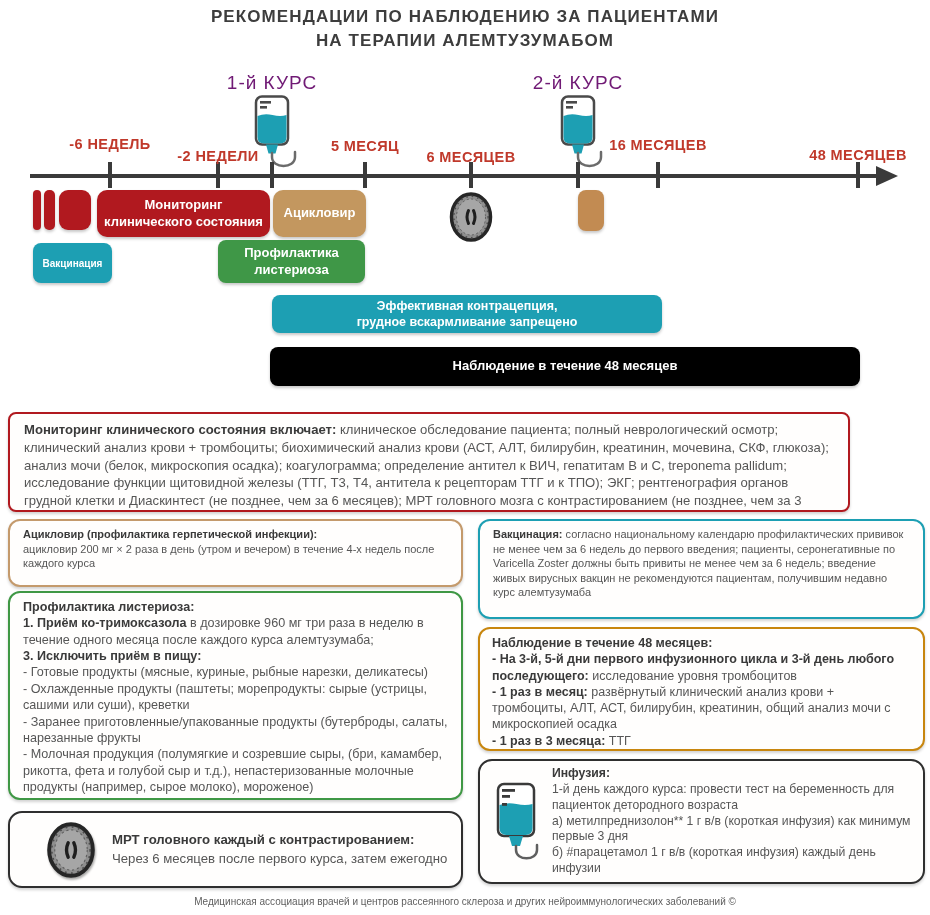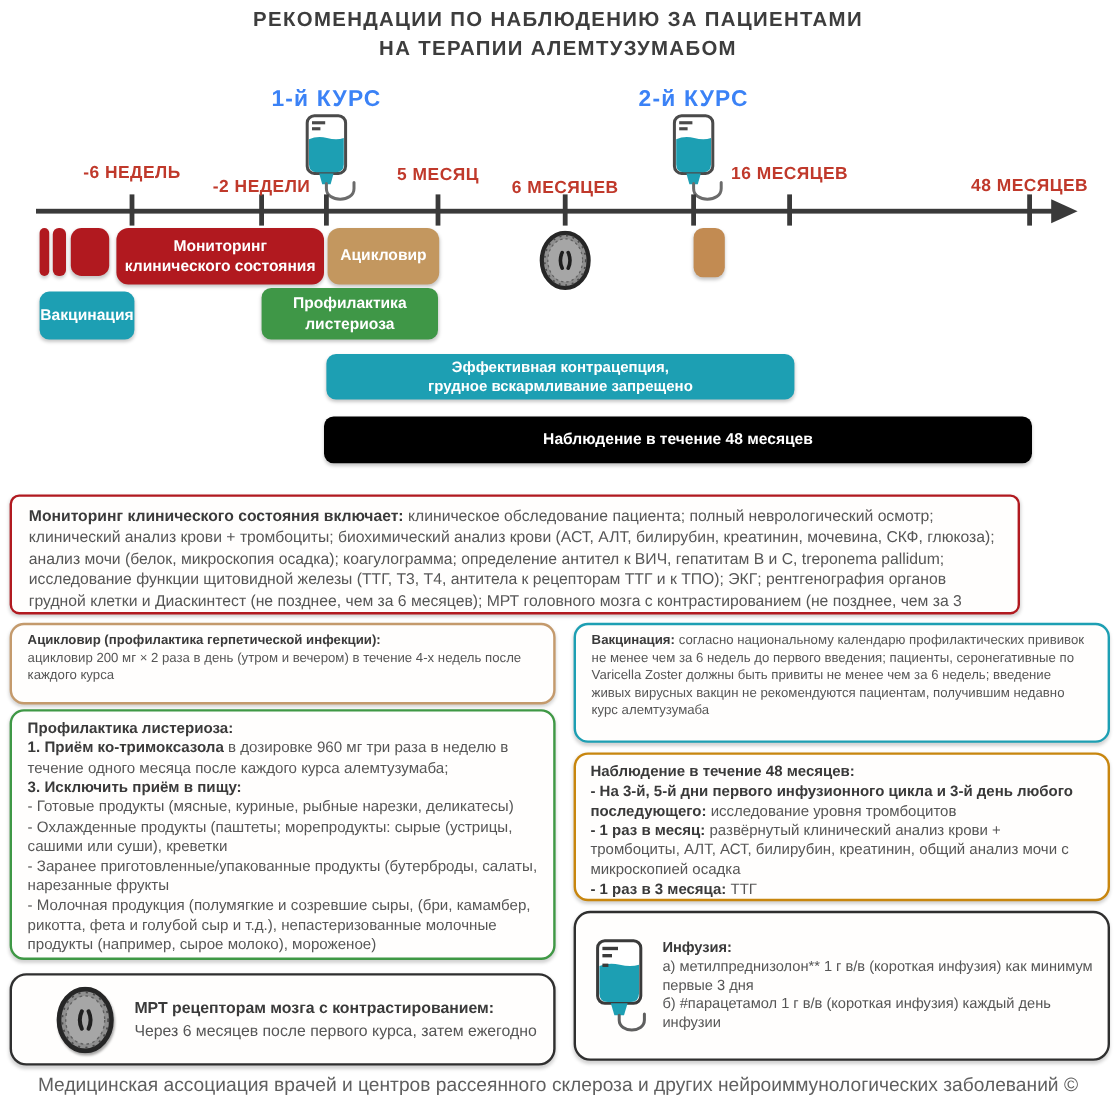--- a/index.html
+++ b/index.html
@@ -3,21 +3,21 @@
 <meta charset="utf-8">
 <style>
   html,body{margin:0;padding:0;background:#ffffff;}
   #canvas{position:relative;width:930px;height:915px;background:#ffffff;
           font-family:"Liberation Sans",sans-serif;overflow:hidden;}
 
   
   .title{position:absolute;left:0;width:930px;text-align:center;
          font-weight:bold;font-size:17px;letter-spacing:1.1px;color:#3d3d3d;}
   .course-label{position:absolute;transform:translateX(-50%);white-space:nowrap;
-         font-weight:bold;font-size:19px;letter-spacing:1px;color:#3b82f6;}
+         font-weight:normal;font-size:19px;letter-spacing:1px;color:#701a75;}
 
   
   .axis{position:absolute;left:30px;top:174px;width:852px;height:3.5px;background:#3a3a3a;}
   .arrowhead{position:absolute;left:876px;top:166px;width:0;height:0;
          border-top:10px solid transparent;border-bottom:10px solid transparent;
          border-left:22px solid #3a3a3a;}
   .tick{position:absolute;top:162px;width:4px;height:26px;background:#3a3a3a;}
   .tlabel{position:absolute;transform:translateX(-50%);white-space:nowrap;
          font-weight:bold;font-size:14.5px;letter-spacing:.4px;color:#c0392b;}
 
@@ -31,21 +31,21 @@
   
   .infobox{position:absolute;background:#fffefd;border-radius:10px;
        box-sizing:border-box;padding:6px 13px;overflow:hidden;
        font-size:11px;line-height:1.32;color:#565656;
        box-shadow:0 2px 3px rgba(0,0,0,.18);}
   .infobox b{color:#3a3a3a;}
   .infobox p{margin:0;}
 
   .icon-abs{position:absolute;}
   .footer{position:absolute;left:0;top:896px;width:930px;text-align:center;
-       font-size:16px;color:#5f5f5f;}
+       font-size:10px;color:#5f5f5f;}
 </style>
 </head>
 <body>
 
 <div id="canvas">
 
   <div class="title" style="top:7px">РЕКОМЕНДАЦИИ ПО НАБЛЮДЕНИЮ ЗА ПАЦИЕНТАМИ</div>
   <div class="title" style="top:31px">НА ТЕРАПИИ АЛЕМТУЗУМАБОМ</div>
 
   <div class="course-label" style="left:272px;top:72px">1-й КУРС</div>
@@ -101,21 +101,21 @@
   <svg class="icon-abs" style="left:449px;top:192px" width="44" height="50" viewBox="0 0 44 50">
     <ellipse cx="22" cy="25" rx="19.5" ry="23" fill="#8f8f8f" stroke="#262626" stroke-width="3.5"></ellipse>
     <ellipse cx="22" cy="25" rx="14.5" ry="18" fill="#a6a6a6" stroke="#5f5f5f" stroke-width="1" stroke-dasharray="2 2.5"></ellipse>
     <path d="M19.5 18.5 q-3 6.5 0 13" stroke="#1e1e1e" stroke-width="3" fill="none" stroke-linecap="round"></path>
     <path d="M24.5 18.5 q3 6.5 0 13" stroke="#1e1e1e" stroke-width="3" fill="none" stroke-linecap="round"></path>
     <ellipse cx="22" cy="25" rx="17.2" ry="20.7" fill="none" stroke="#4c4c4c" stroke-width="1.6" stroke-dasharray="1.6 4"></ellipse>
   </svg>
 
   <div class="pill" style="left:578px;top:190px;width:26px;height:41px;border-radius:8px;background:#c28b52"></div>
 
-  <div class="bar" style="left:33px;top:243px;width:79px;height:40px;border-radius:8px;background:#1d9fb3;font-size:13px">
+  <div class="bar" style="left:33px;top:243px;width:79px;height:40px;border-radius:8px;background:#1d9fb3;font-size:10px">
     <div>Вакцинация</div>
   </div>
   <div class="bar" style="left:218px;top:240px;width:147px;height:43px;border-radius:8px;background:#3f9747">
     <div>Профилактика</div>
     <div>листериоза</div>
   </div>
   <div class="bar" style="left:272px;top:295px;width:390px;height:38px;border-radius:8px;background:#1d9fb3;font-size:12.5px">
     <div>Эффективная контрацепция,</div>
     <div>грудное вскармливание запрещено</div>
   </div>
@@ -158,34 +158,35 @@
       <rect x="8" y="2" width="36" height="52" rx="6" fill="#ffffff" stroke="#3a3a3a" stroke-width="2.5"></rect>
       <path d="M9.5 23 q8 -3 17 -1 q9 2 16 0 v24 q0 7 -7 7 h-19 q-7 0 -7 -7 z" fill="#1d9fb3"></path>
       <rect x="12" y="7" width="13" height="2.8" fill="#3a3a3a"></rect>
       <rect x="12" y="13" width="8" height="2.8" fill="#3a3a3a"></rect>
       <rect x="12" y="21" width="5" height="2.8" fill="#3a3a3a"></rect>
       <path d="M19 54 h14 l-3 10 h-8 z" fill="#1d9fb3"></path>
       <path d="M26 64 v4 c0 11 21 11 21 0 v-5" fill="none" stroke="#5f5f5f" stroke-width="2.5" stroke-linecap="round"></path>
     </svg>
     <div>
       <p><b>Инфузия:</b></p>
+      <p>1-й день каждого курса: провести тест на беременность для пациенток детородного возраста</p>
       <p>а) метилпреднизолон** 1 г в/в (короткая инфузия) как минимум первые 3 дня</p>
       <p>б) #парацетамол 1 г в/в (короткая инфузия) каждый день инфузии</p>
     </div>
   </div>
 
   <div class="infobox" style="left:8px;top:811px;width:455px;height:77px;border:2.5px solid #2f2f2f;border-radius:14px;display:flex;align-items:center;gap:16px;padding:6px 13px 6px 36px;font-size:13.2px;line-height:1.4">
     <svg width="50" height="56" viewBox="0 0 44 50" style="flex:0 0 auto;filter:drop-shadow(1px 2px 1px rgba(0,0,0,.35))">
       <ellipse cx="22" cy="25" rx="19.5" ry="23" fill="#8f8f8f" stroke="#262626" stroke-width="3.5"></ellipse>
       <ellipse cx="22" cy="25" rx="14.5" ry="18" fill="#a6a6a6" stroke="#5f5f5f" stroke-width="1" stroke-dasharray="2 2.5"></ellipse>
       <path d="M19.5 18.5 q-3 6.5 0 13" stroke="#1e1e1e" stroke-width="3" fill="none" stroke-linecap="round"></path>
       <path d="M24.5 18.5 q3 6.5 0 13" stroke="#1e1e1e" stroke-width="3" fill="none" stroke-linecap="round"></path>
       <ellipse cx="22" cy="25" rx="17.2" ry="20.7" fill="none" stroke="#4c4c4c" stroke-width="1.6" stroke-dasharray="1.6 4"></ellipse>
     </svg>
     <div>
-      <p><b>МРТ рецепторам мозга с контрастированием:</b></p>
+      <p><b>МРТ головного каждый с контрастированием:</b></p>
       <p>Через 6 месяцев после первого курса, затем ежегодно</p>
     </div>
   </div>
 
   <div class="footer">Медицинская ассоциация врачей и центров рассеянного склероза и других нейроиммунологических заболеваний ©</div>
 
 </div>
 
 </body></html>

